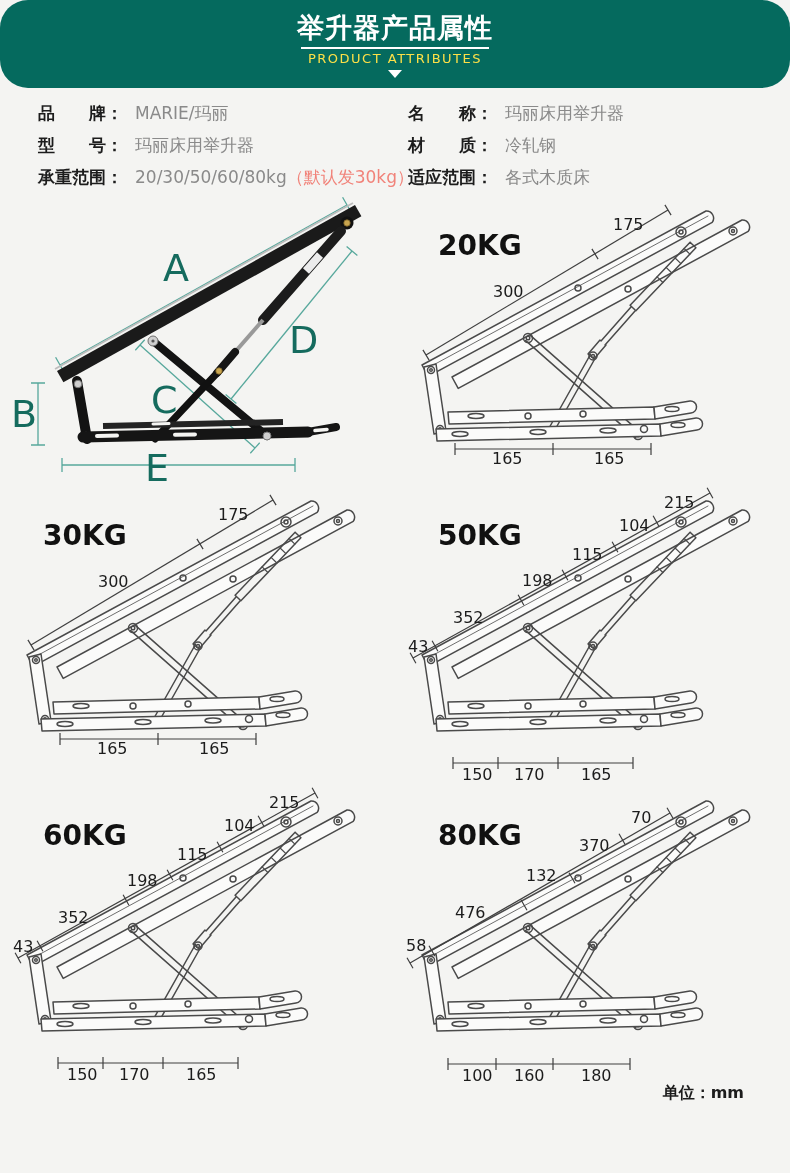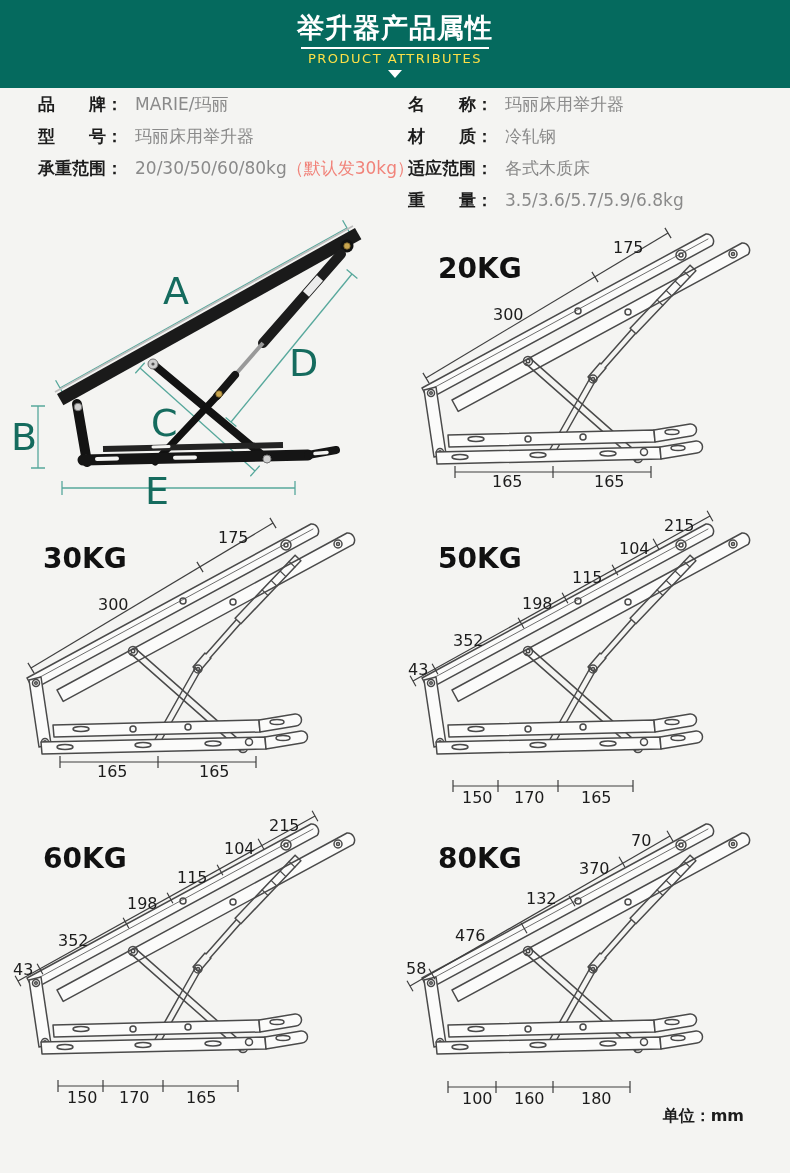--- a/index.html
+++ b/index.html
@@ -9,20 +9,21 @@
     font-family:"DejaVu Sans","Liberation Sans",sans-serif;
     color:#222;
     overflow:hidden;
   }
   
   .banner{
     width:790px;height:88px;
     background:#056a5e;
     text-align:center;
     overflow:hidden;
+    border-radius:28px;
   }
   .banner-title{
     margin:13px 0 0 0;
     font-size:27px;line-height:30px;
     font-weight:700;color:#ffffff;
     letter-spacing:1px;
   }
   .banner-underline{
     width:188px;height:2px;background:#ffffff;
     margin:4px auto 3px auto;
@@ -31,21 +32,21 @@
     font-size:13px;line-height:14px;color:#fde047;
     letter-spacing:1.5px;font-weight:400;
   }
   .banner-arrow{
     width:0;height:0;margin:4px auto 0 auto;
     border-left:7px solid transparent;
     border-right:7px solid transparent;
     border-top:8px solid #ffffff;
   }
   
-  .attrs{}
+  .attrs{padding-top:9px;}
   .attr-cols{display:flex;}
   .attr-col{width:395px;box-sizing:border-box;}
   .attr-col-left{padding-left:38px;}
   .attr-col-right{padding-left:13px;}
   .attr-row{height:32px;line-height:32px;white-space:nowrap;font-size:17px;}
   .attr-row-reminder{padding-left:38px;}
   .attr-label{
     display:inline-block;width:97px;
     font-weight:700;color:#1c1c1c;
   }
@@ -173,23 +174,20 @@
       </div>
       <div class="attr-col attr-col-right">
         <div class="attr-row">
           <span class="attr-label">名　　称：</span><span class="attr-value">玛丽床用举升器</span>
         </div>
         <div class="attr-row">
           <span class="attr-label">材　　质：</span><span class="attr-value">冷轧钢</span>
         </div>
         <div class="attr-row">
           <span class="attr-label">适应范围：</span><span class="attr-value">各式木质床</span>
-        </div>
-        <div class="attr-row">
-          <span class="attr-label">重　　量：</span><span class="attr-value">3.5/3.6/5.7/5.9/6.8kg</span>
         </div>
       </div>
     </div>
   </section>
 
   <div class="figrow row1">
     <div class="cell">
       <svg width="390" height="290" viewBox="0 0 390 290">
 
         <g stroke="#57a89c" stroke-width="1.3" fill="none">

